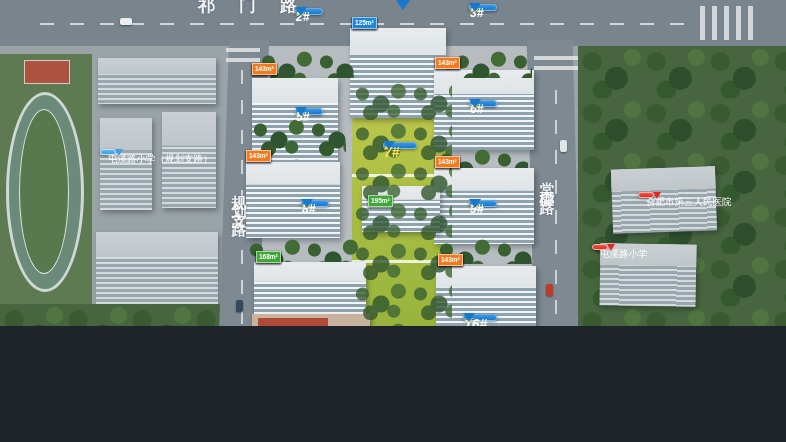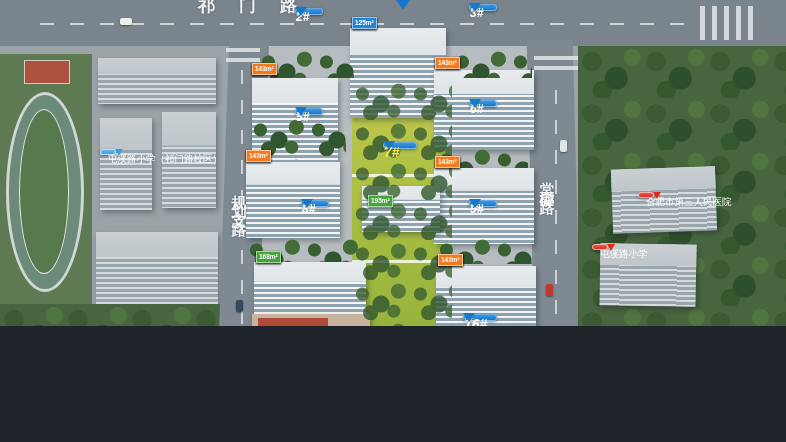--- a/index.html
+++ b/index.html
@@ -278,21 +278,21 @@
   </div>
   <div class="pin big" style="left:463px;top:314px;">
     <span class="pbody">
         <span class="num">16#</span>
         <span class="sub">10F</span>
       </span>
     <span class="tail"></span>
   </div>
 
   <div class="bubble blue" style="left:100px;top:149px;">
-    <span>屯溪路小学（祁门路校区）</span>
+    <span>屯溪路小学（规划支路）</span>
   </div>
   <div class="bubble red" style="left:638px;top:192px;">
     <span>合肥市第三人民医院</span>
   </div>
   <div class="bubble red" style="left:592px;top:244px;">
     <span>屯溪路小学</span>
   </div>
 
 </div>
 

